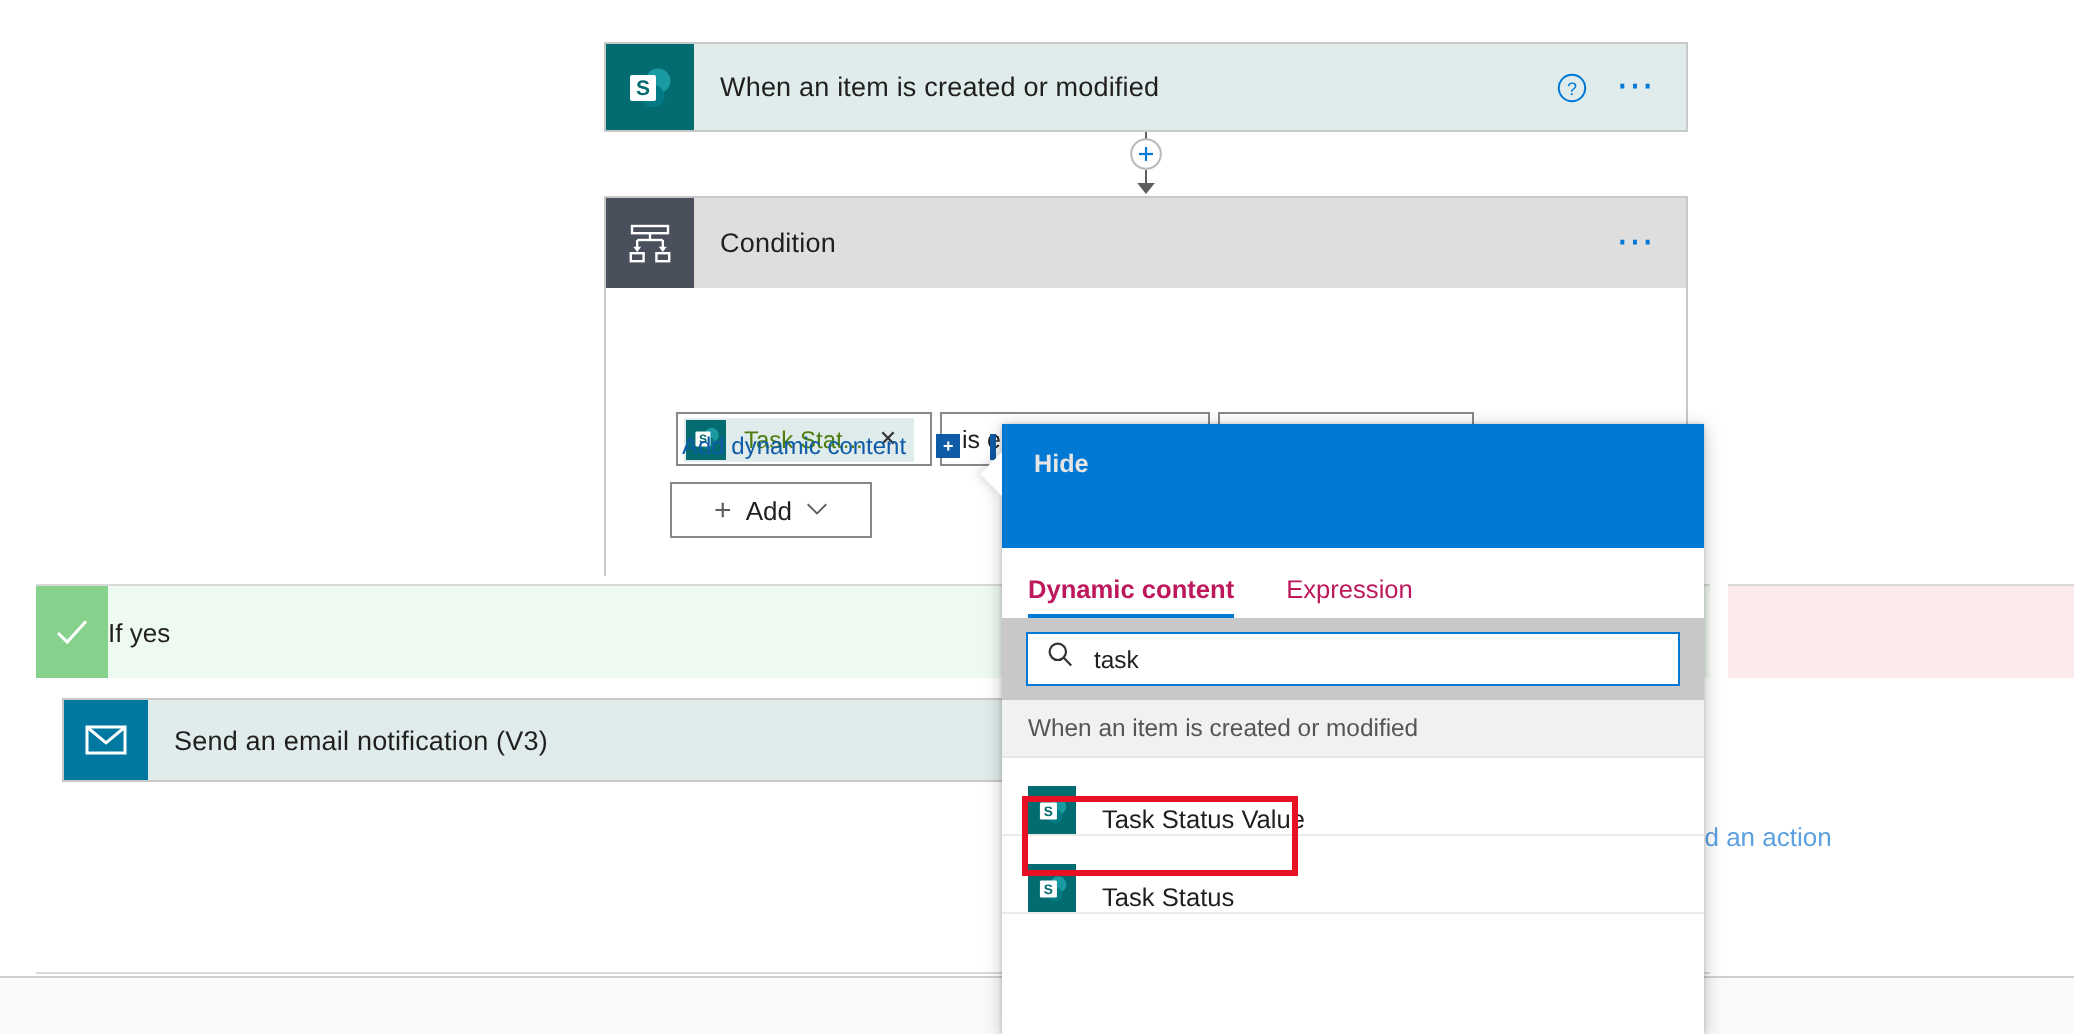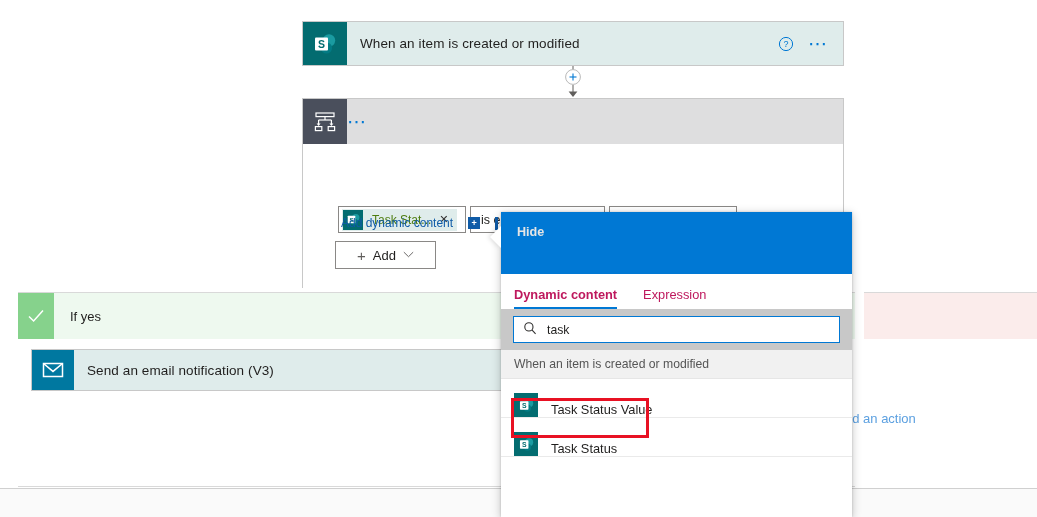--- a/index.html
+++ b/index.html
@@ -204,21 +204,20 @@
     height: 46px;
     background: #eef9ef;
   }
   #yes-check {
     width: 36px; flex: 0 0 36px;
     background: #86d28c;
     display: flex; align-items: center; justify-content: center;
   }
   #yes-label {
     display: flex; align-items: center;
-    padding-left: 16px;
     font-size: 13px;
     color: #201f1e;
   }
   #email-card {
     position: absolute;
     left: 13px; top: 56px;
     width: 800px; height: 42px;
     background: #dfeceb;
     border: 1px solid #c8c8c8;
     display: flex; align-items: stretch;
@@ -429,20 +428,21 @@
           <line x1="13" y1="7.6" x2="13" y2="11" stroke="#ffffff" stroke-width="1.2"></line>
           <line x1="6.6" y1="11" x2="19.4" y2="11" stroke="#ffffff" stroke-width="1.2"></line>
           <line x1="6.6" y1="11" x2="6.6" y2="15" stroke="#ffffff" stroke-width="1.2"></line>
           <line x1="19.4" y1="11" x2="19.4" y2="15" stroke="#ffffff" stroke-width="1.2"></line>
           <path d="M4.6 14.4 L6.6 17 L8.6 14.4 Z" fill="#ffffff"></path>
           <path d="M17.4 14.4 L19.4 17 L21.4 14.4 Z" fill="#ffffff"></path>
           <rect x="3.4" y="17.6" width="6.4" height="4" fill="none" stroke="#ffffff" stroke-width="1.2"></rect>
           <rect x="16.2" y="17.6" width="6.4" height="4" fill="none" stroke="#ffffff" stroke-width="1.2"></rect>
         </svg>
       </div>
+      <div class="card-title">Condition</div>
       <div class="card-actions">
         <span class="ellipsis-btn">⋯</span>
       </div>
     </div>
 
     <div id="condition-body">
       <div class="cond-row">
 
         <div class="token-box">
           <div class="token-chip">

